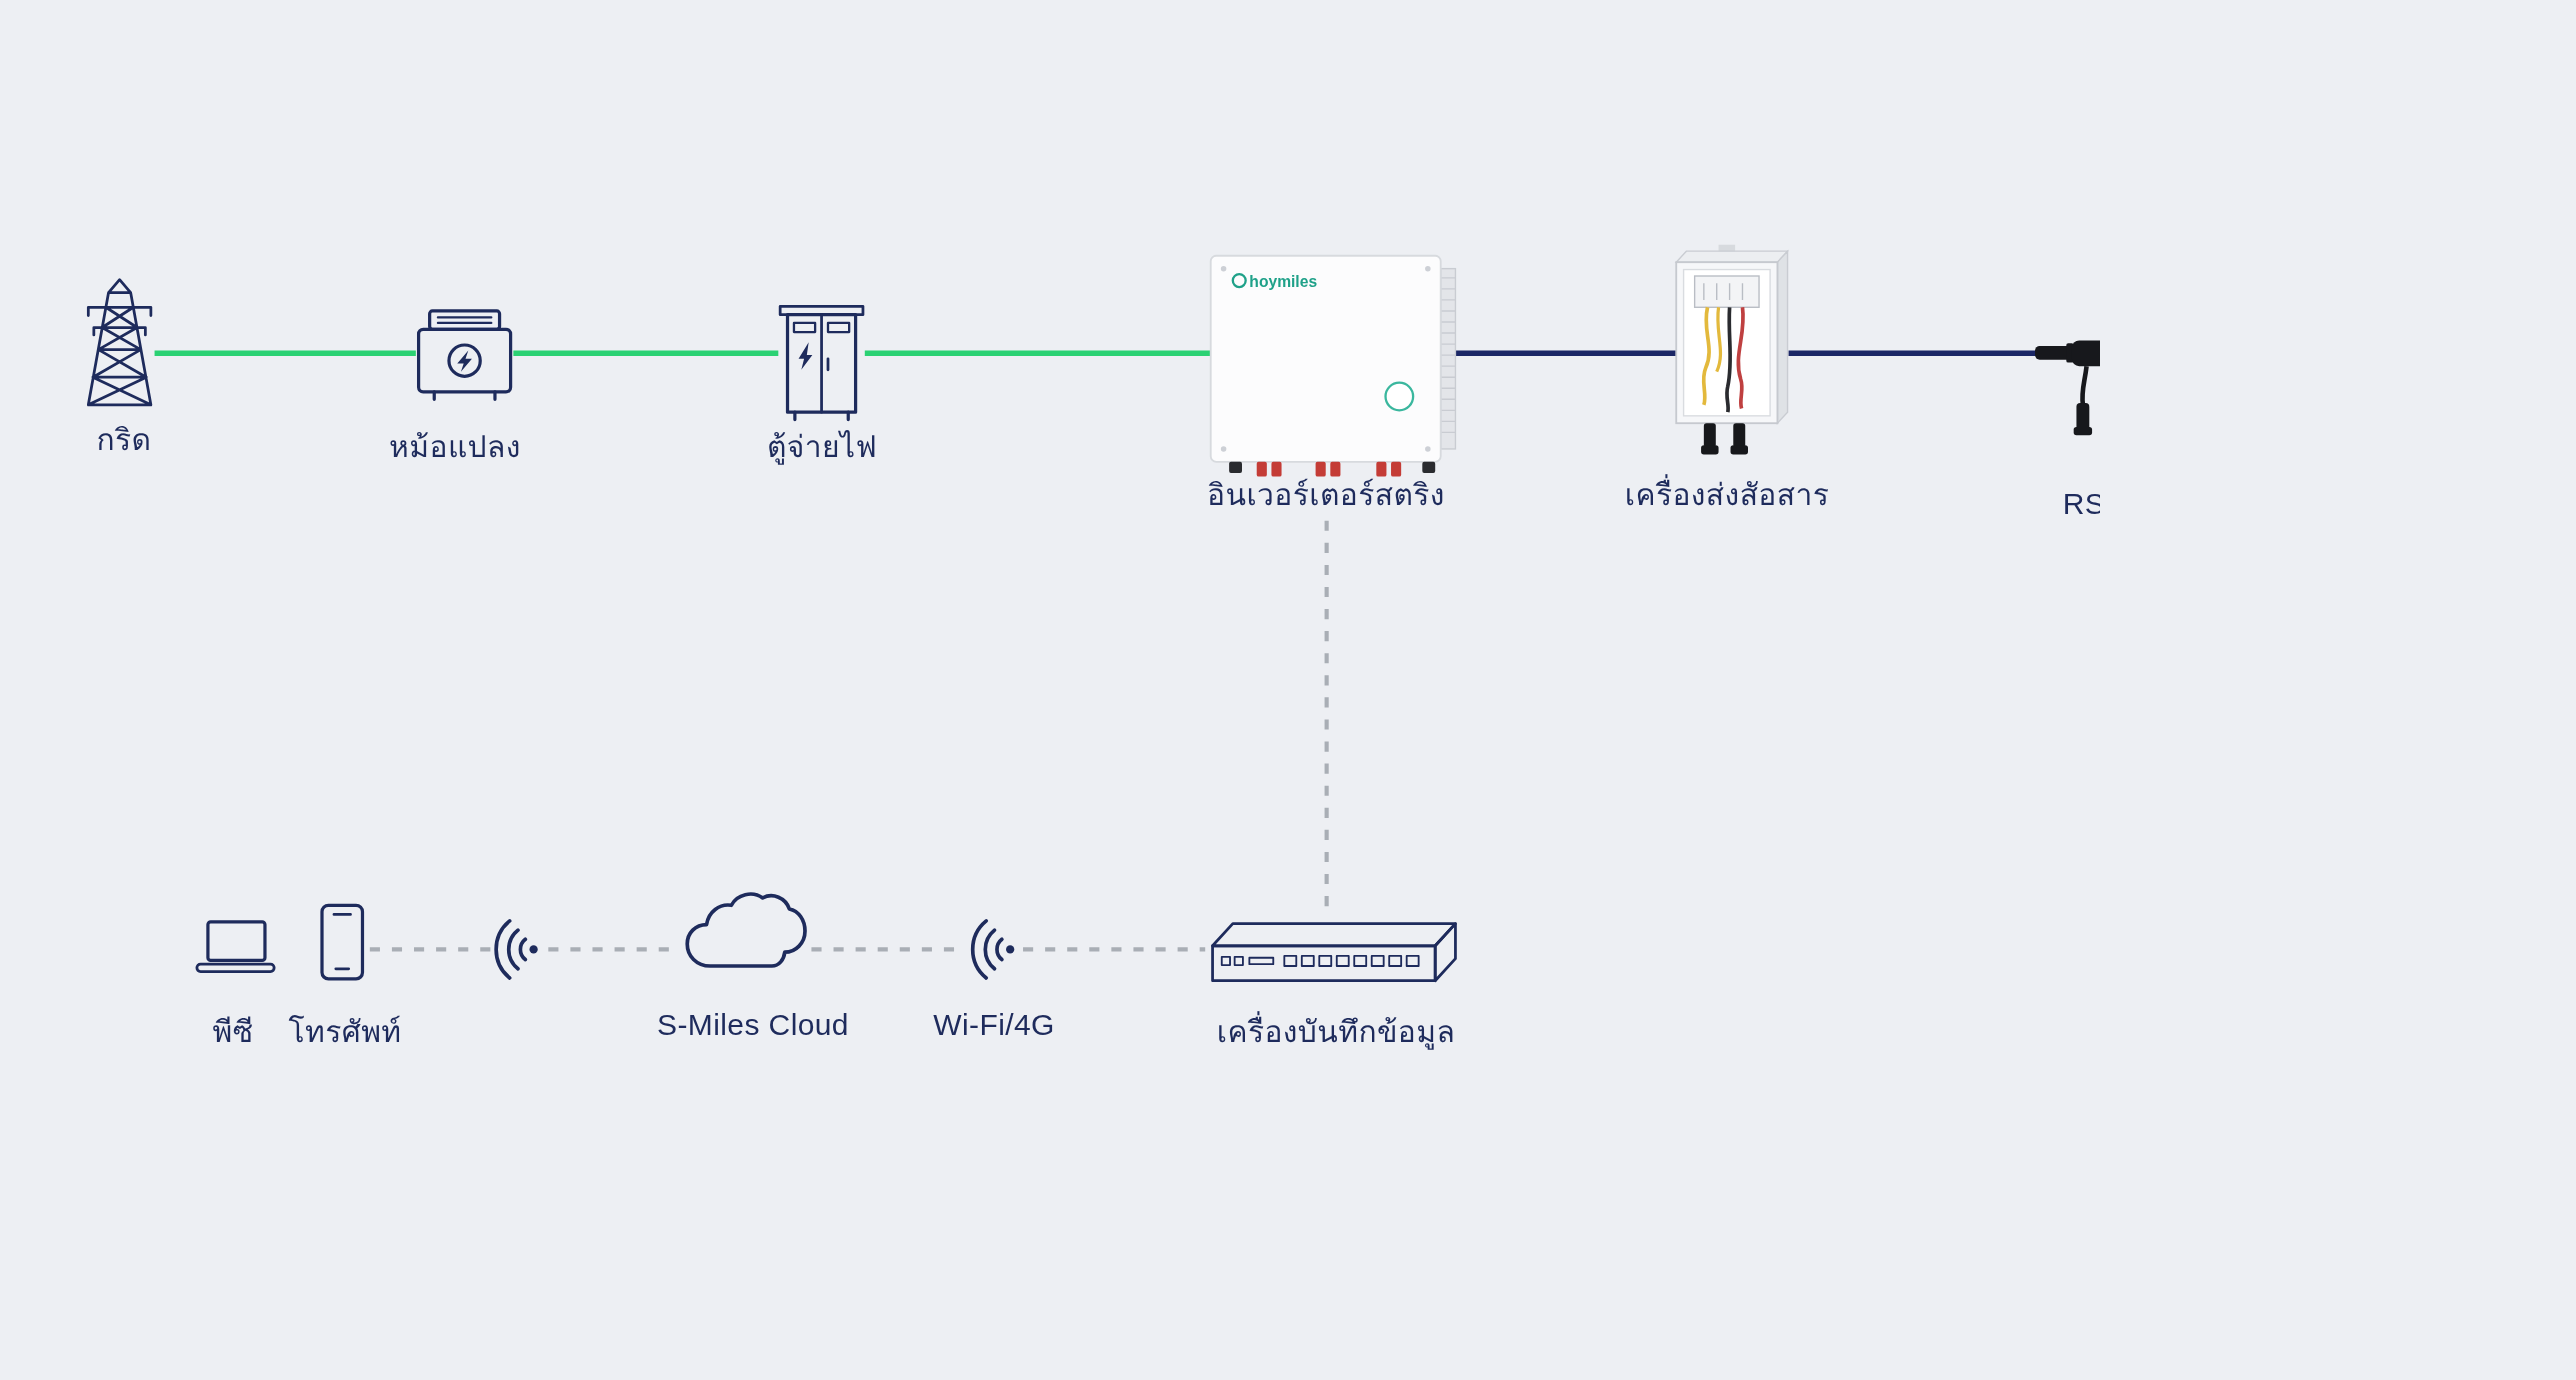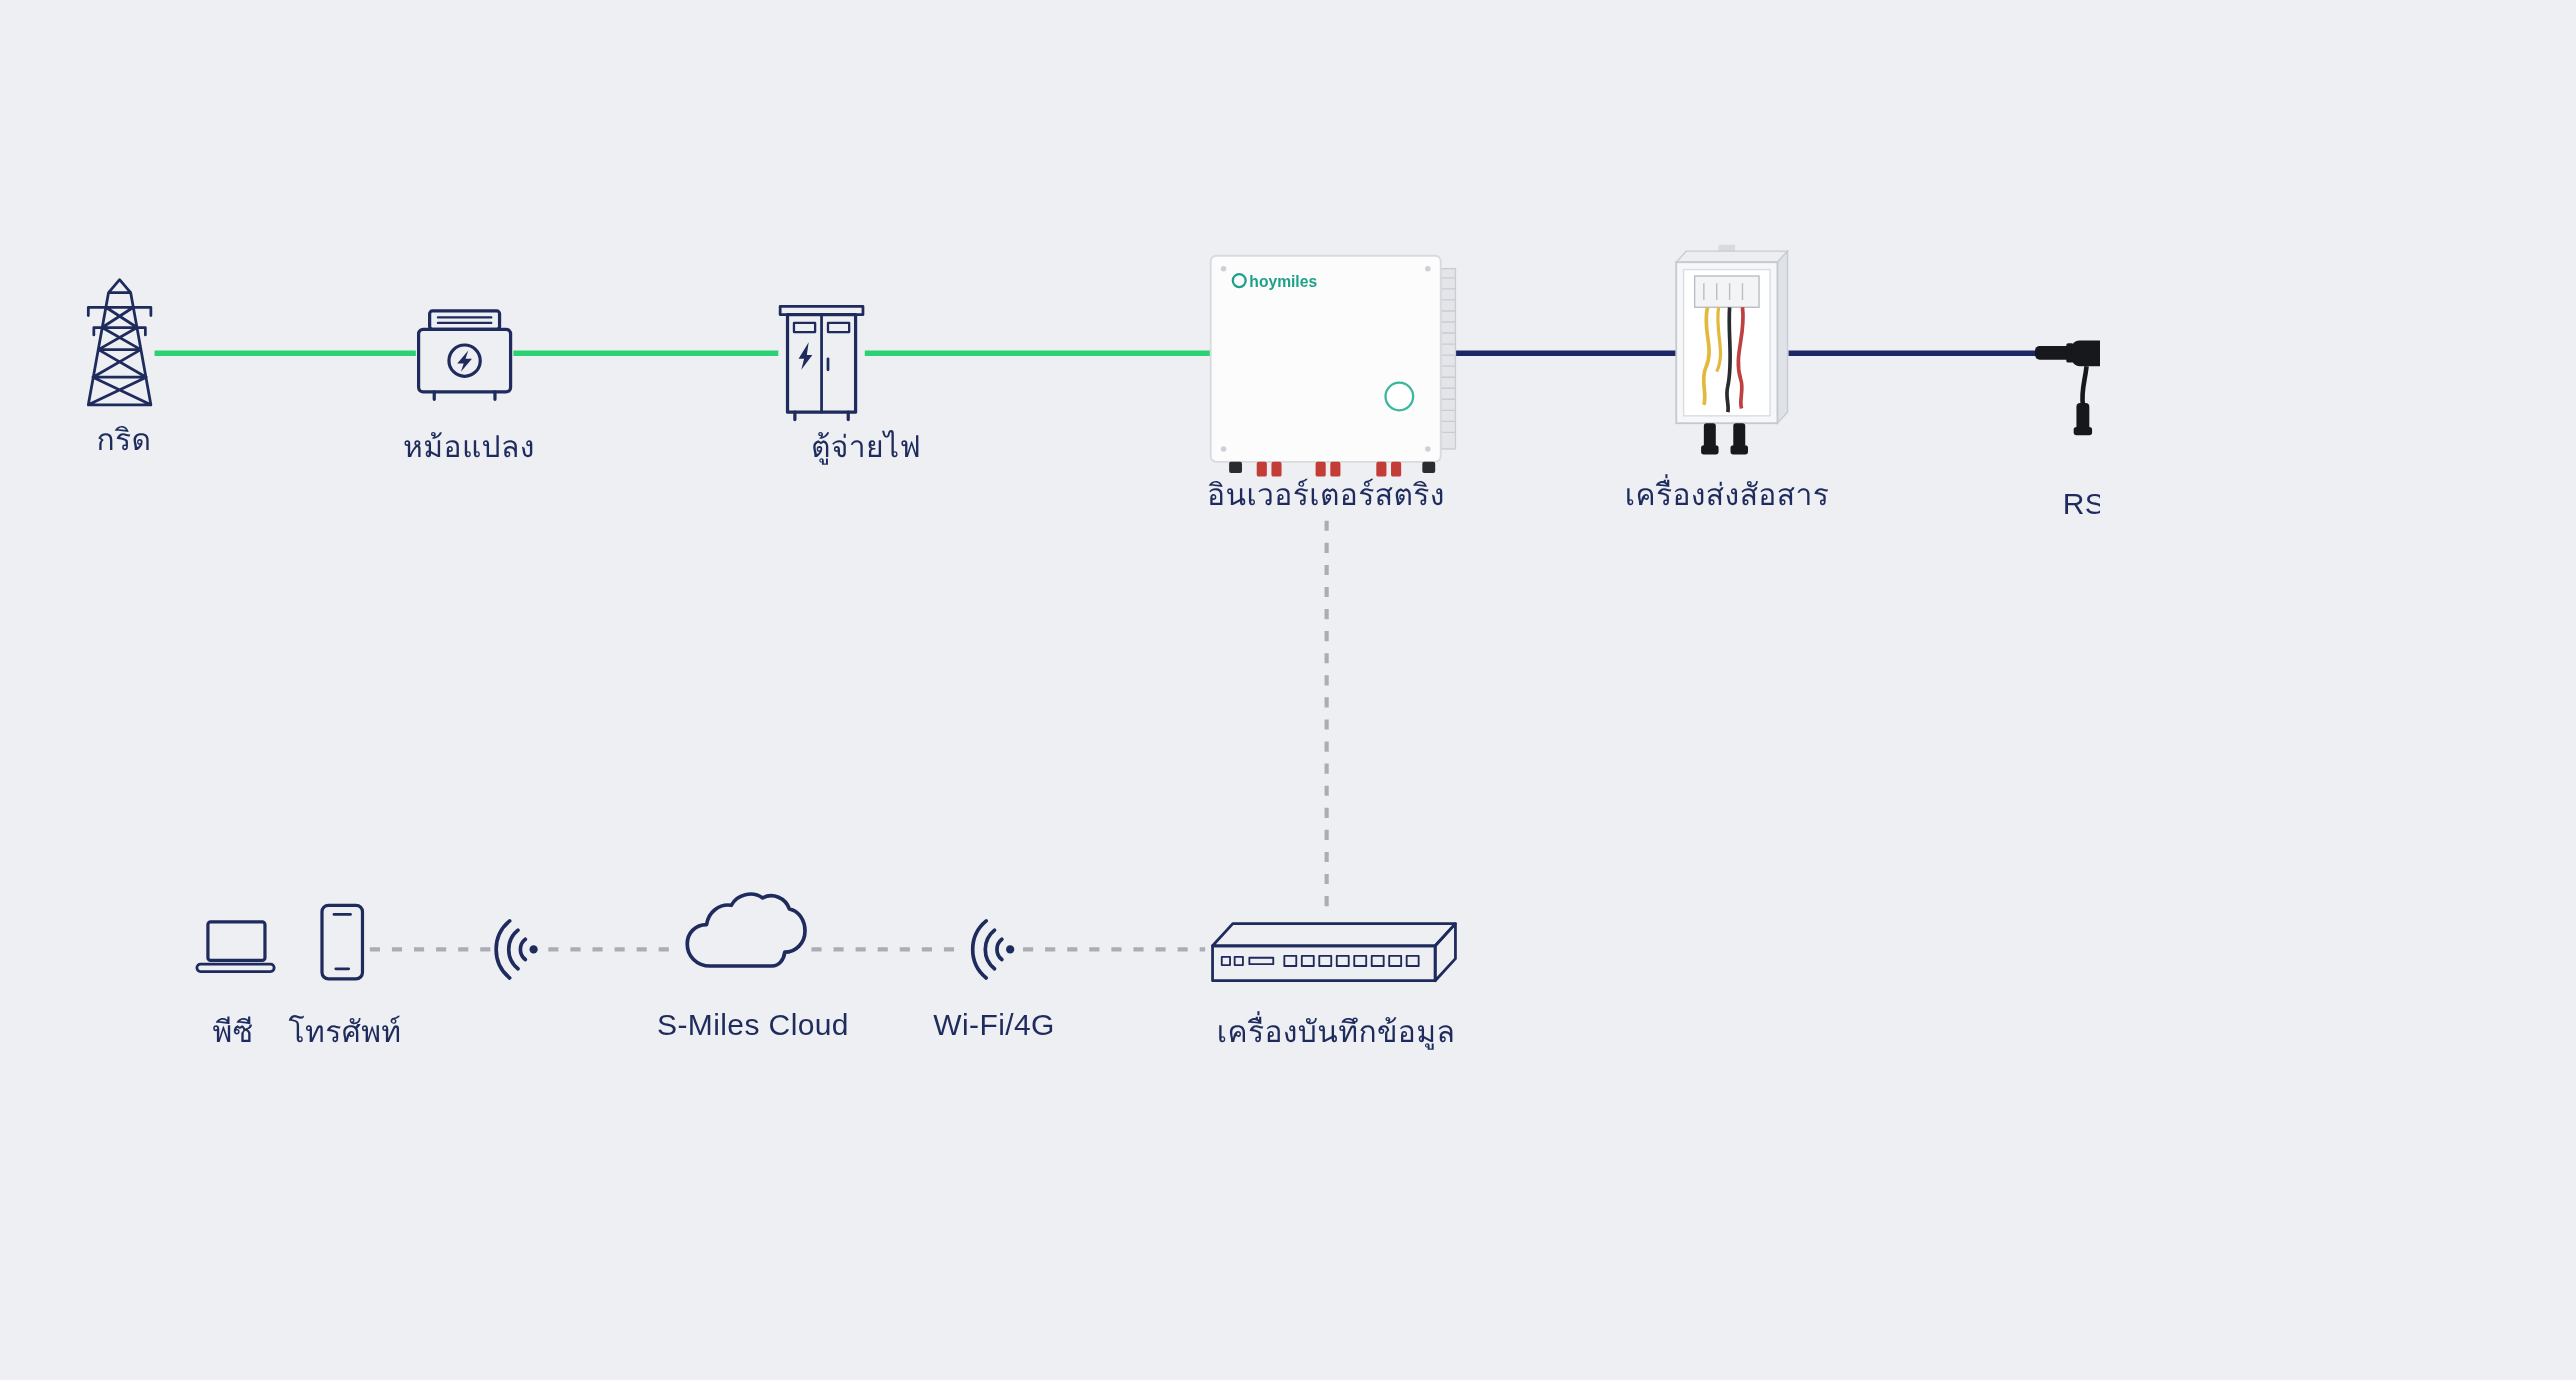--- a/index.html
+++ b/index.html
@@ -187,22 +187,22 @@
       <rect class="ink-s" stroke-width="2" x="1434" y="1039" width="13" height="11"></rect>
       <rect class="ink-s" stroke-width="2" x="1453" y="1039" width="13" height="11"></rect>
       <rect class="ink-s" stroke-width="2" x="1472" y="1039" width="13" height="11"></rect>
       <rect class="ink-s" stroke-width="2" x="1491" y="1039" width="13" height="11"></rect>
       <rect class="ink-s" stroke-width="2" x="1510" y="1039" width="13" height="11"></rect>
       <rect class="ink-s" stroke-width="2" x="1529" y="1039" width="13" height="11"></rect>
     </g>
   </svg>
 
   <div class="label" style="left:124px;top:416px">กริด</div>
-  <div class="label" style="left:469px;top:423px">หม้อแปลง</div>
-  <div class="label" style="left:866px;top:423px">ตู้จ่ายไฟ</div>
+  <div class="label" style="left:455px;top:423px">หม้อแปลง</div>
+  <div class="label" style="left:822px;top:423px">ตู้จ่ายไฟ</div>
   <div class="label" style="left:1326px;top:471px">อินเวอร์เตอร์สตริง</div>
   <div class="label" style="left:1727px;top:471px">เครื่องส่งสัอสาร</div>
   <div class="label" style="left:2095px;top:487px">RSD</div>
   <div class="label" style="left:2377px;top:409px">PV</div>
 
   <div class="label" style="left:233px;top:1008px">พีซี</div>
   <div class="label" style="left:345px;top:1008px">โทรศัพท์</div>
   <div class="label" style="left:753px;top:1008px">S-Miles Cloud</div>
   <div class="label" style="left:994px;top:1008px">Wi-Fi/4G</div>
   <div class="label" style="left:1336px;top:1008px">เครื่องบันทึกข้อมูล</div>

